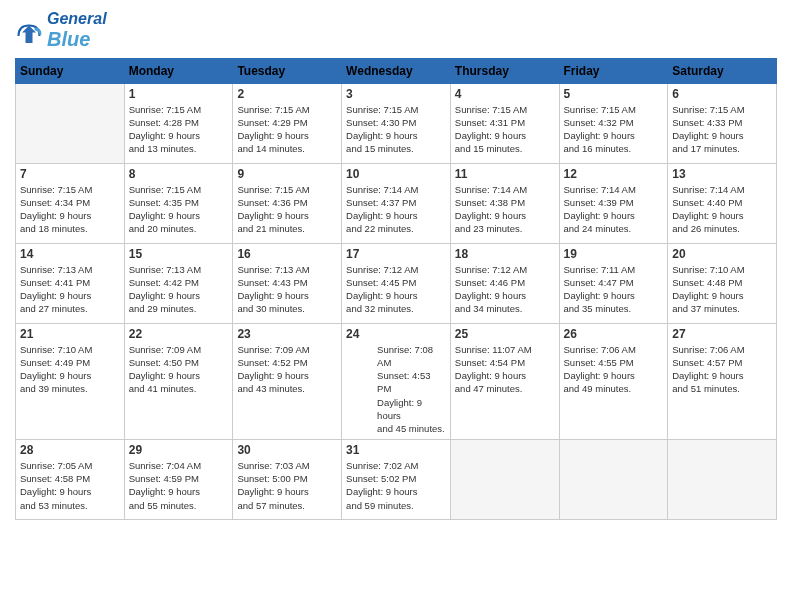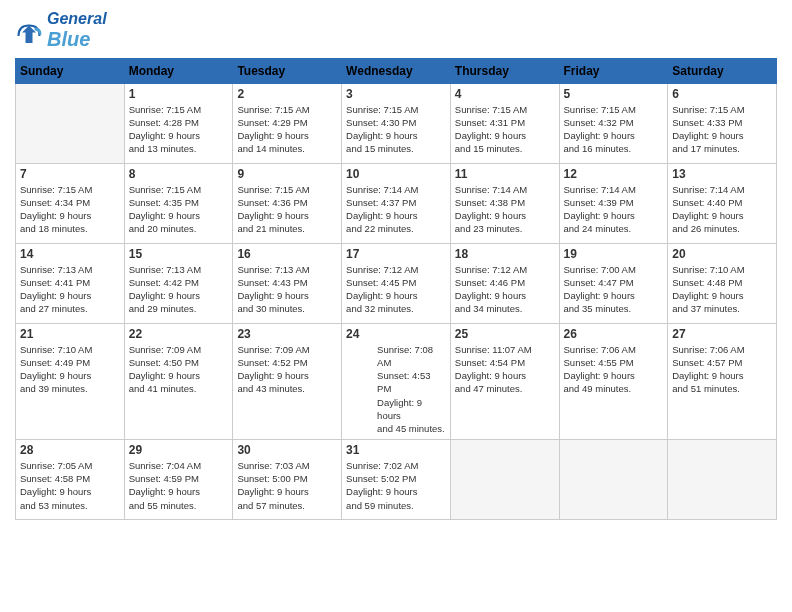--- a/index.html
+++ b/index.html
@@ -243,21 +243,21 @@
           </td>
           <td>
             <span class="day-num">18</span>
             <div class="day-info" style="white-space: pre-line;">Sunrise: 7:12 AM
 Sunset: 4:46 PM
 Daylight: 9 hours
 and 34 minutes.</div>
           </td>
           <td>
             <span class="day-num">19</span>
-            <div class="day-info" style="white-space: pre-line;">Sunrise: 7:00 AM
+            <div class="day-info" style="white-space: pre-line;">Sunrise: 7:11 AM
 Sunset: 4:47 PM
 Daylight: 9 hours
 and 35 minutes.</div>
           </td>
           <td>
             <span class="day-num">20</span>
             <div class="day-info" style="white-space: pre-line;">Sunrise: 7:10 AM
 Sunset: 4:48 PM
 Daylight: 9 hours
 and 37 minutes.</div>

